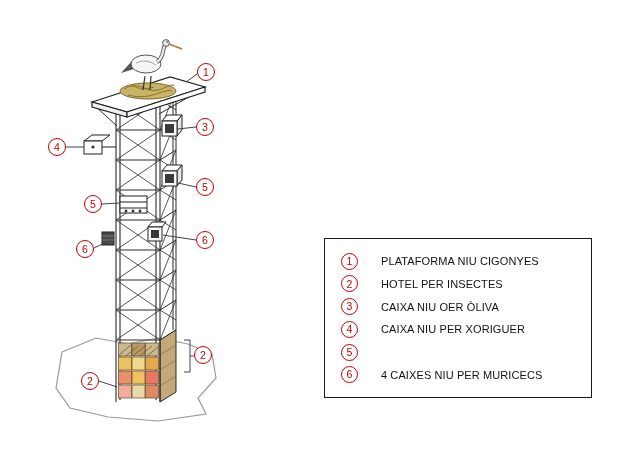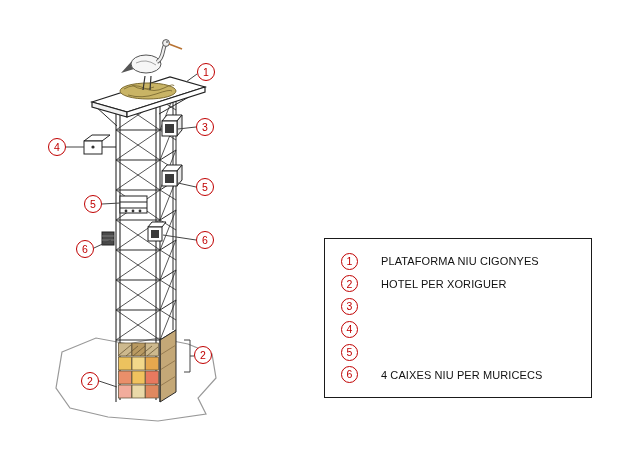--- a/index.html
+++ b/index.html
@@ -155,27 +155,29 @@
   <div class="callout" style="left:194px;top:346px;">2</div>
   <div class="callout" style="left:81px;top:372px;">2</div>
 
   <div class="legend">
     <div class="legend-row">
       <span class="legend-num">1</span>
       <span class="legend-label">PLATAFORMA NIU CIGONYES</span>
     </div>
     <div class="legend-row">
       <span class="legend-num">2</span>
-      <span class="legend-label">HOTEL PER XORIGUER</span>
+      <span class="legend-label">HOTEL PER INSECTES</span>
     </div>
     <div class="legend-row">
       <span class="legend-num">3</span>
+      <span class="legend-label">CAIXA NIU OER ÒLIVA</span>
     </div>
     <div class="legend-row">
       <span class="legend-num">4</span>
+      <span class="legend-label">CAIXA NIU PER XORIGUER</span>
     </div>
     <div class="legend-row">
       <span class="legend-num">5</span>
     </div>
     <div class="legend-row">
       <span class="legend-num">6</span>
       <span class="legend-label">4 CAIXES NIU PER MURICECS</span>
     </div>
   </div>
 

